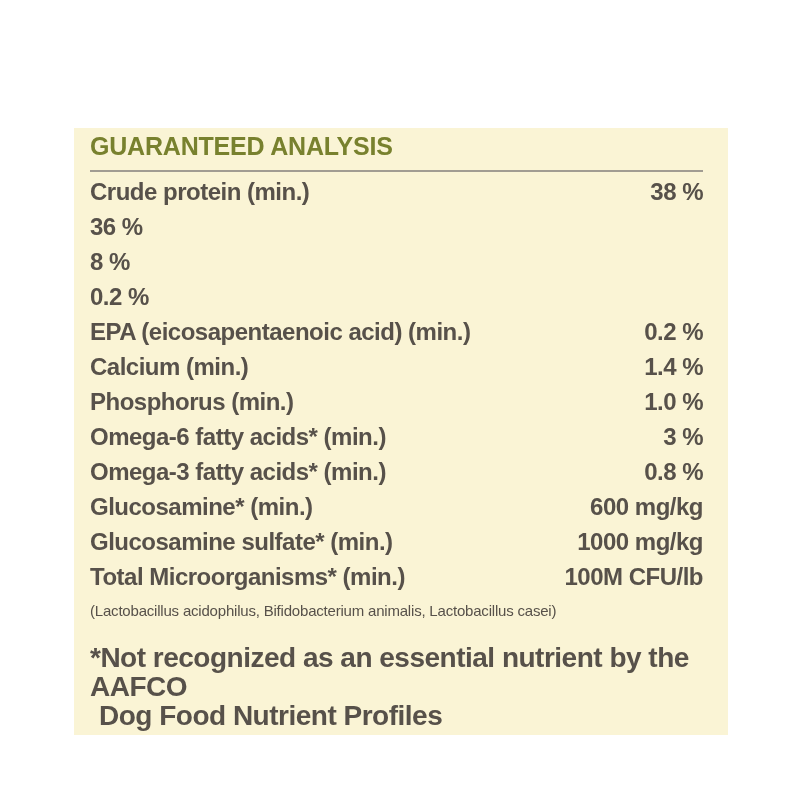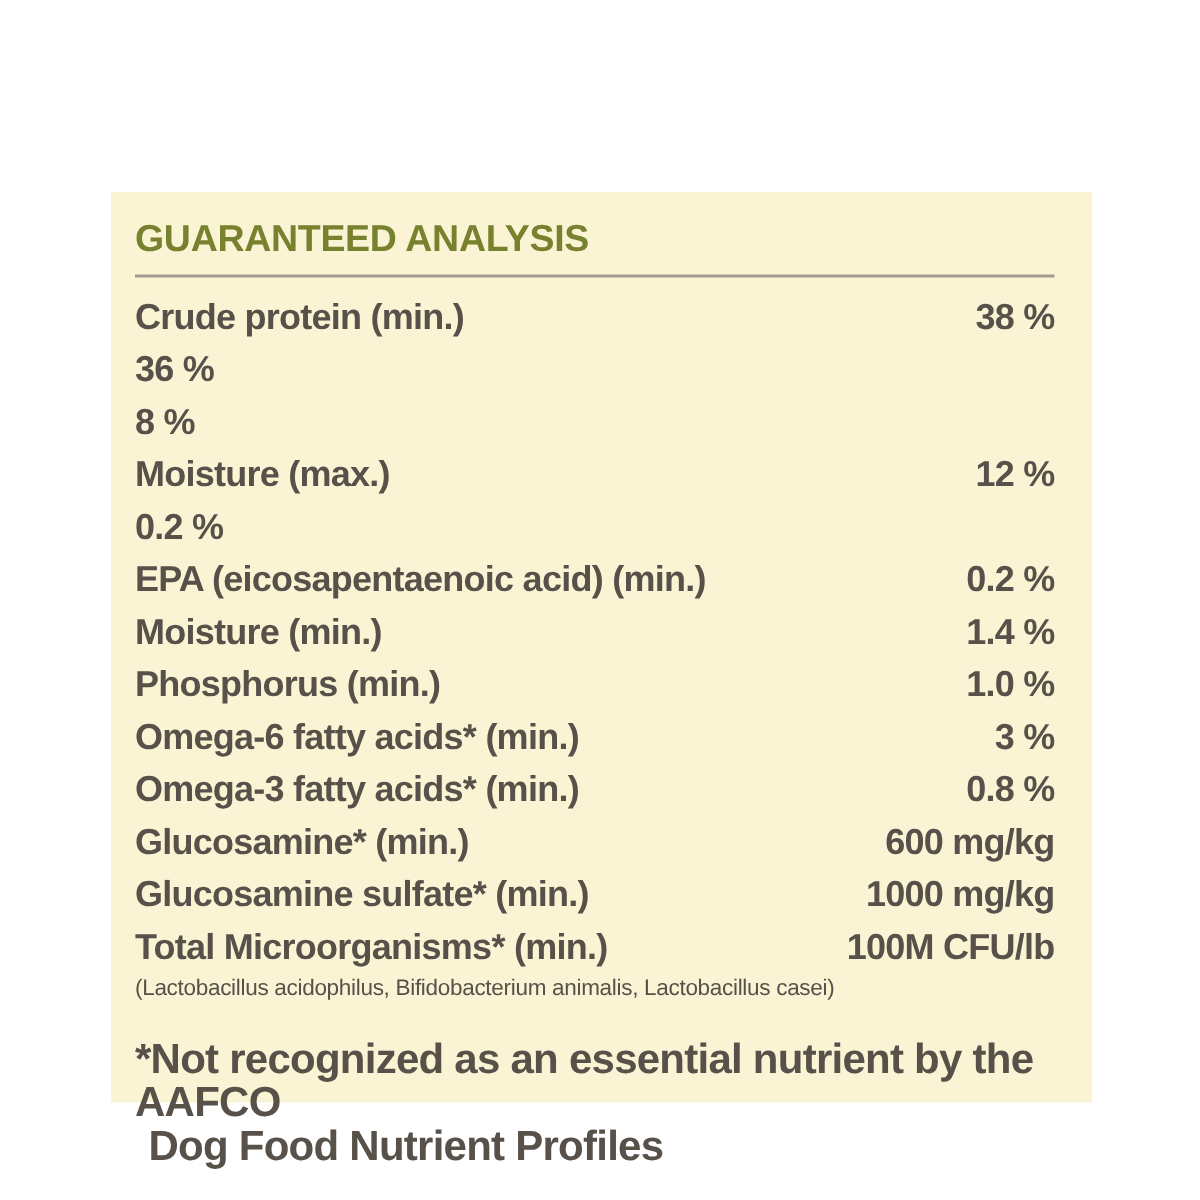--- a/index.html
+++ b/index.html
@@ -8,21 +8,21 @@
     background: #ffffff;
     font-family: "Liberation Sans", sans-serif;
   }
   .page { position: relative; width: 800px; height: 800px; background: #ffffff; overflow: hidden; }
 
   .label-panel {
     position: absolute;
     left: 74px; top: 128px;
     width: 654px; height: 607px;
     background: #faf4d5;
-    padding: 13px 25px 0 16px;
+    padding: 0 25px 0 16px;
     color: #57514a;
   }
 
   .panel-title {
     font-size: 25px;
     font-weight: bold;
     letter-spacing: -0.2px;
     line-height: 36px;
     color: #78812e;
   }
@@ -32,21 +32,21 @@
     height: 2px;
     background: #a19c92;
     border: none;
   }
 
   .rows { margin-top: 6px; }
 
   .nutrient-row {
     display: flex;
     justify-content: space-between;
-    align-items: flex-end;
+    align-items: flex-start;
     height: 35px;
     font-size: 24px;
     font-weight: bold;
     letter-spacing: -0.5px;
     white-space: nowrap;
   }
   .nutrient-row .value { text-align: right; }
 
   .micro-detail {
     font-size: 15px;
@@ -80,32 +80,28 @@
         <span class="name">Crude protein (min.)</span>
         <span class="value">38 %</span>
       </div>
       <div class="nutrient-row">
         <span class="value">36 %</span>
       </div>
       <div class="nutrient-row">
         <span class="value">8 %</span>
       </div>
       <div class="nutrient-row">
-        <span class="name">Moisture (max.)</span>
-        <span class="value">12 %</span>
-      </div>
-      <div class="nutrient-row">
         <span class="value">0.2 %</span>
       </div>
       <div class="nutrient-row">
         <span class="name">EPA (eicosapentaenoic acid) (min.)</span>
         <span class="value">0.2 %</span>
       </div>
       <div class="nutrient-row">
-        <span class="name">Moisture (min.)</span>
+        <span class="name">Calcium (min.)</span>
         <span class="value">1.4 %</span>
       </div>
       <div class="nutrient-row">
         <span class="name">Phosphorus (min.)</span>
         <span class="value">1.0 %</span>
       </div>
       <div class="nutrient-row">
         <span class="name">Omega-6 fatty acids* (min.)</span>
         <span class="value">3 %</span>
       </div>

